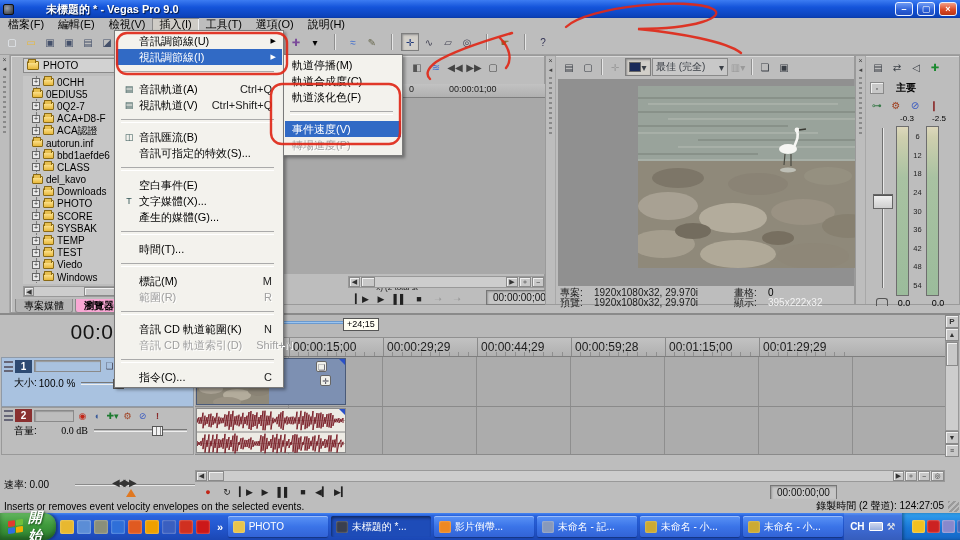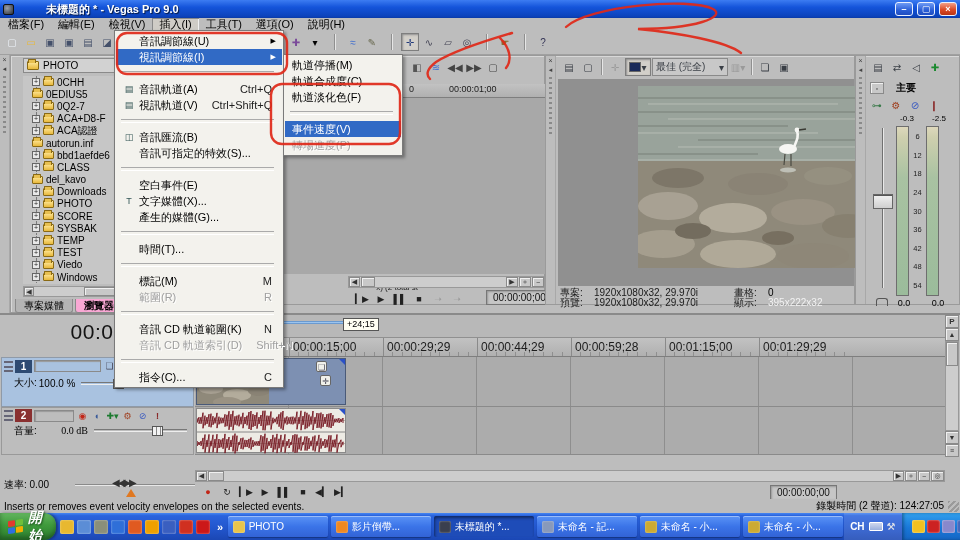--- a/index.html
+++ b/index.html
@@ -627,27 +627,27 @@
         <span class="qlic" style="--c: #d03020;"></span>
         <span class="qlic" style="--c: #cc1818;"></span>
       </span>
     <span style="color:#fff;font-weight:bold;padding:0 3px;">»</span>
     <span style="display:flex;">
 
     <span class="taskbtn">
           <span class="taskic" style="--c: #e8c44a;"></span>
           <span>PHOTO</span>
         </span>
+        <span class="taskbtn active">
+          <span class="taskic" style="--c: #3a3f4e;"></span>
+          <span>未標題的 *...</span>
+        </span>
         <span class="taskbtn">
           <span class="taskic" style="--c: #ee8822;"></span>
           <span>影片倒帶...</span>
-        </span>
-        <span class="taskbtn active">
-          <span class="taskic" style="--c: #3a3f4e;"></span>
-          <span>未標題的 *...</span>
         </span>
         <span class="taskbtn">
           <span class="taskic" style="--c: #8899bb;"></span>
           <span>未命名 - 記...</span>
         </span>
         <span class="taskbtn">
           <span class="taskic" style="--c: #ccaa33;"></span>
           <span>未命名 - 小...</span>
         </span>
         <span class="taskbtn">

